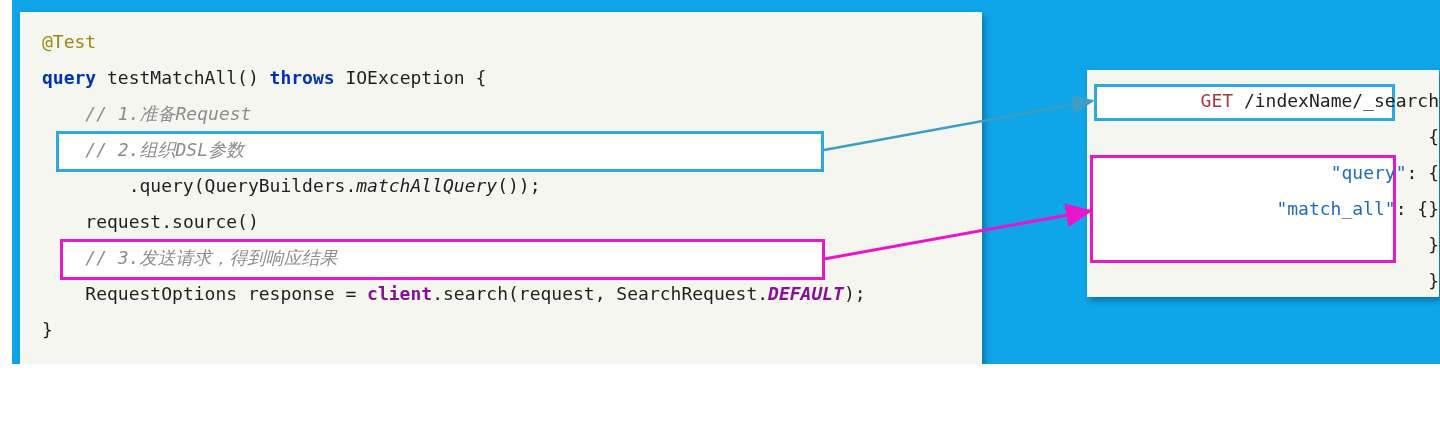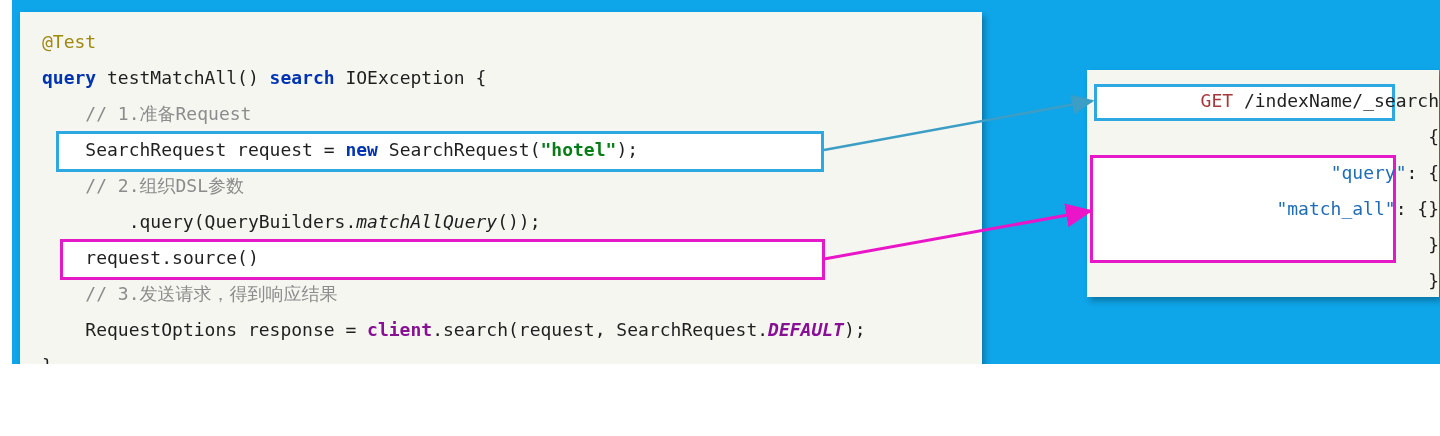--- a/index.html
+++ b/index.html
@@ -40,21 +40,21 @@
   }
   .panel-java .indent-1 { padding-left: 4ch; }
   .panel-java .indent-2 { padding-left: 8ch; }
   .panel-dsl  .indent-1 { padding-left: 2ch; }
   .panel-dsl  .indent-2 { padding-left: 4ch; }
 
   
   .tk-annotation    { color: var(--annotation); }
   .tk-keyword       { color: var(--keyword); font-weight: bold; }
   .tk-plain         { color: var(--plain); }
-  .tk-comment       { color: var(--comment); }
+  .tk-comment       { color: var(--comment); font-style: italic; }
   .tk-string        { color: var(--string); font-weight: bold; }
   .tk-field         { color: var(--field); font-weight: bold; }
   .tk-static-field  { color: var(--field); font-weight: bold; font-style: italic; }
   .tk-static-method { color: var(--plain); font-style: italic; }
   .tk-http-method   { color: var(--http-method); }
   .tk-json-key      { color: var(--json-key); }
 
   
   .hl-box {
     position: absolute;
@@ -81,23 +81,22 @@
 </head>
 <body>
 
 <div class="stage">
 
   <div class="panel panel-java">
     <div class="hl-box hl-blue box-java-request"></div>
     <div class="hl-box hl-magenta box-java-query"></div>
     <div>
         <div class="code-line indent-0"><span class="tk-annotation">@Test</span></div>
-        <div class="code-line indent-0"><span class="tk-keyword">query</span><span class="tk-plain"> testMatchAll() </span><span class="tk-keyword">search</span><span class="tk-plain"> IOException {</span></div>
+        <div class="code-line indent-0"><span class="tk-keyword">query</span><span class="tk-plain"> testMatchAll() </span><span class="tk-keyword">throws</span><span class="tk-plain"> IOException {</span></div>
         <div class="code-line indent-1"><span class="tk-comment">// 1.准备Request</span></div>
-        <div class="code-line indent-1"><span class="tk-plain">SearchRequest request = </span><span class="tk-keyword">new</span><span class="tk-plain"> SearchRequest(</span><span class="tk-string">"hotel"</span><span class="tk-plain">);</span></div>
         <div class="code-line indent-1"><span class="tk-comment">// 2.组织DSL参数</span></div>
         <div class="code-line indent-2"><span class="tk-plain">.query(QueryBuilders.</span><span class="tk-static-method">matchAllQuery</span><span class="tk-plain">());</span></div>
         <div class="code-line indent-1"><span class="tk-plain">request.source()</span></div>
         <div class="code-line indent-1"><span class="tk-comment">// 3.发送请求，得到响应结果</span></div>
         <div class="code-line indent-1"><span class="tk-plain">RequestOptions response = </span><span class="tk-field">client</span><span class="tk-plain">.search(request, SearchRequest.</span><span class="tk-static-field">DEFAULT</span><span class="tk-plain">);</span></div>
         <div class="code-line indent-0"><span class="tk-plain">}</span></div>
       </div>
   </div>
 
   <div class="panel panel-dsl">

